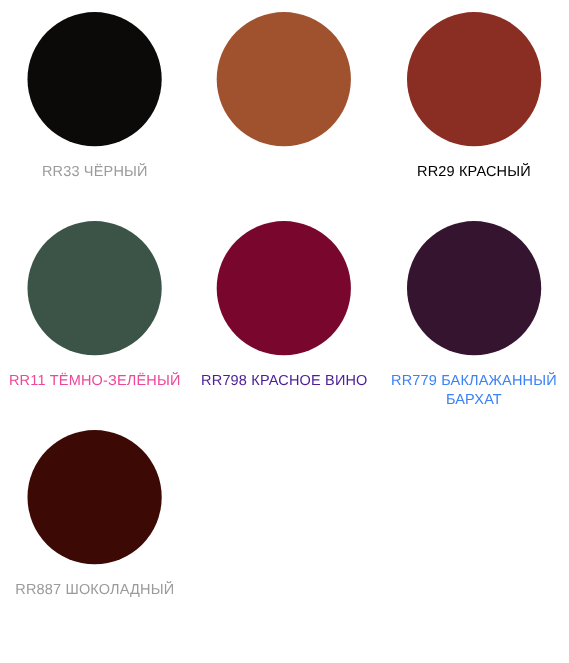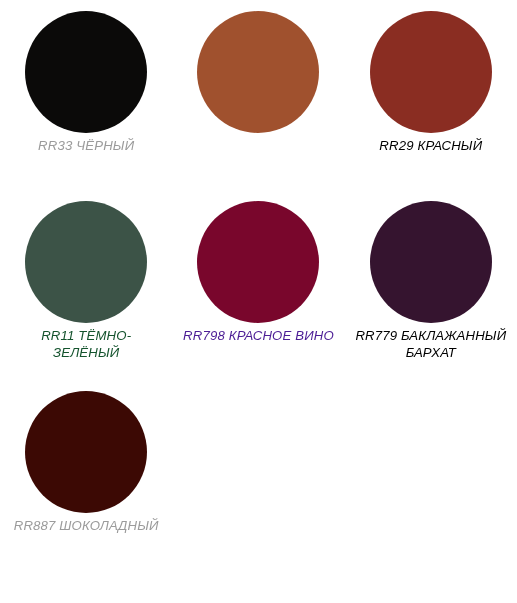--- a/index.html
+++ b/index.html
@@ -33,32 +33,31 @@
   }
 
   .swatch-disc {
     width: 122px;
     height: 122px;
     border-radius: 50%;
     flex: 0 0 auto;
   }
 
   .swatch-label {
-    margin-top: 4px;
+    margin-top: 14px;
     width: 100%;
     padding: 0 8px;
     box-sizing: border-box;
     text-align: center;
     color: #9b9b9b;
     font-size: 13.2px;
     line-height: 17px;
     letter-spacing: 0.15px;
     text-transform: uppercase;
     white-space: pre-line;
-    font-style: italic;
   }
 </style>
 </head>
 <body style="background-color: rgb(255, 255, 255);">
 
 <div class="palette-grid">
 
   <div class="swatch-cell">
     <div class="swatch-disc" style="background-color: rgb(11, 10, 9);"></div>
     <div class="swatch-label" style="color: rgb(155, 155, 155);">RR33 ЧЁРНЫЙ</div>
@@ -69,32 +68,32 @@
   </div>
 
 
   <div class="swatch-cell">
     <div class="swatch-disc" style="background-color: rgb(138, 45, 34);"></div>
     <div class="swatch-label" style="color: #000000;">RR29 КРАСНЫЙ</div>
   </div>
 
   <div class="swatch-cell">
     <div class="swatch-disc" style="background-color: rgb(60, 83, 71);"></div>
-    <div class="swatch-label" style="color: #14532d; text-align: center;">RR11 ТЁМНО-ЗЕЛЁНЫЙ</div>
+    <div class="swatch-label" style="color: #ec4899; text-align: center;">RR11 ТЁМНО-ЗЕЛЁНЫЙ</div>
   </div>
 
 
   <div class="swatch-cell">
     <div class="swatch-disc" style="background-color: rgb(121, 6, 44);"></div>
     <div class="swatch-label" style="color: #4c1d95;">RR798 КРАСНОЕ ВИНО</div>
   </div>
 
   <div class="swatch-cell">
     <div class="swatch-disc" style="background-color: rgb(53, 20, 47);"></div>
-    <div class="swatch-label" style="color: #000000;">RR779 БАКЛАЖАННЫЙ
+    <div class="swatch-label" style="color: #3b82f6;">RR779 БАКЛАЖАННЫЙ
 БАРХАТ</div>
   </div>
 
   <div class="swatch-cell">
     <div class="swatch-disc" style="background-color: rgb(60, 9, 4);"></div>
     <div class="swatch-label" style="color: rgb(155, 155, 155);">RR887 ШОКОЛАДНЫЙ</div>
   </div>
 
 </div>
 

